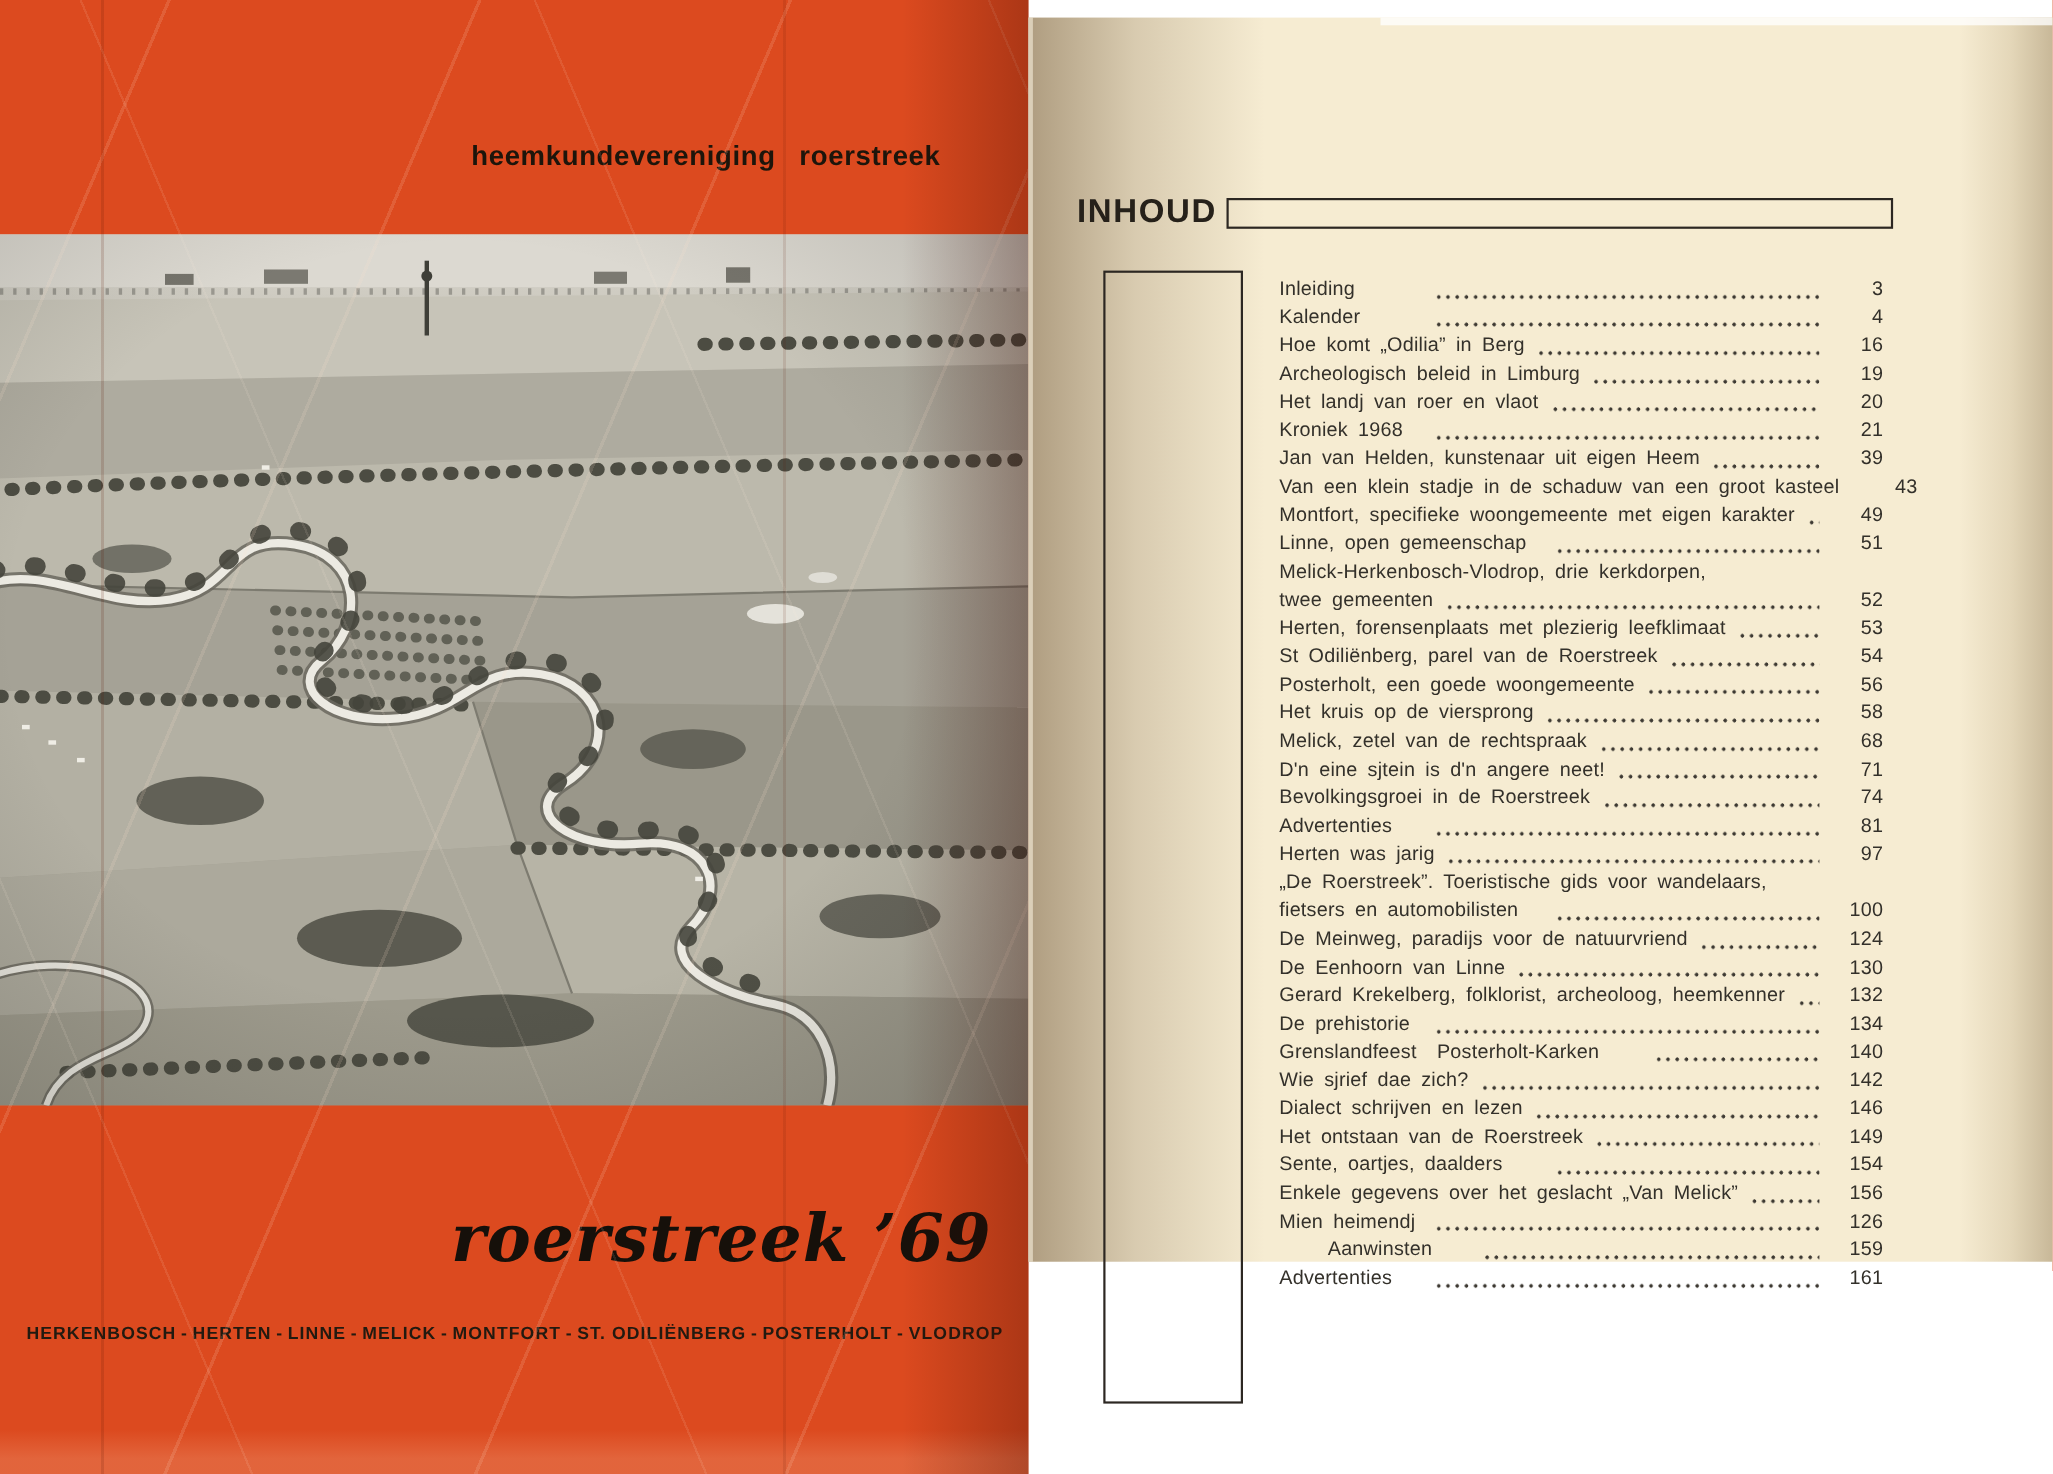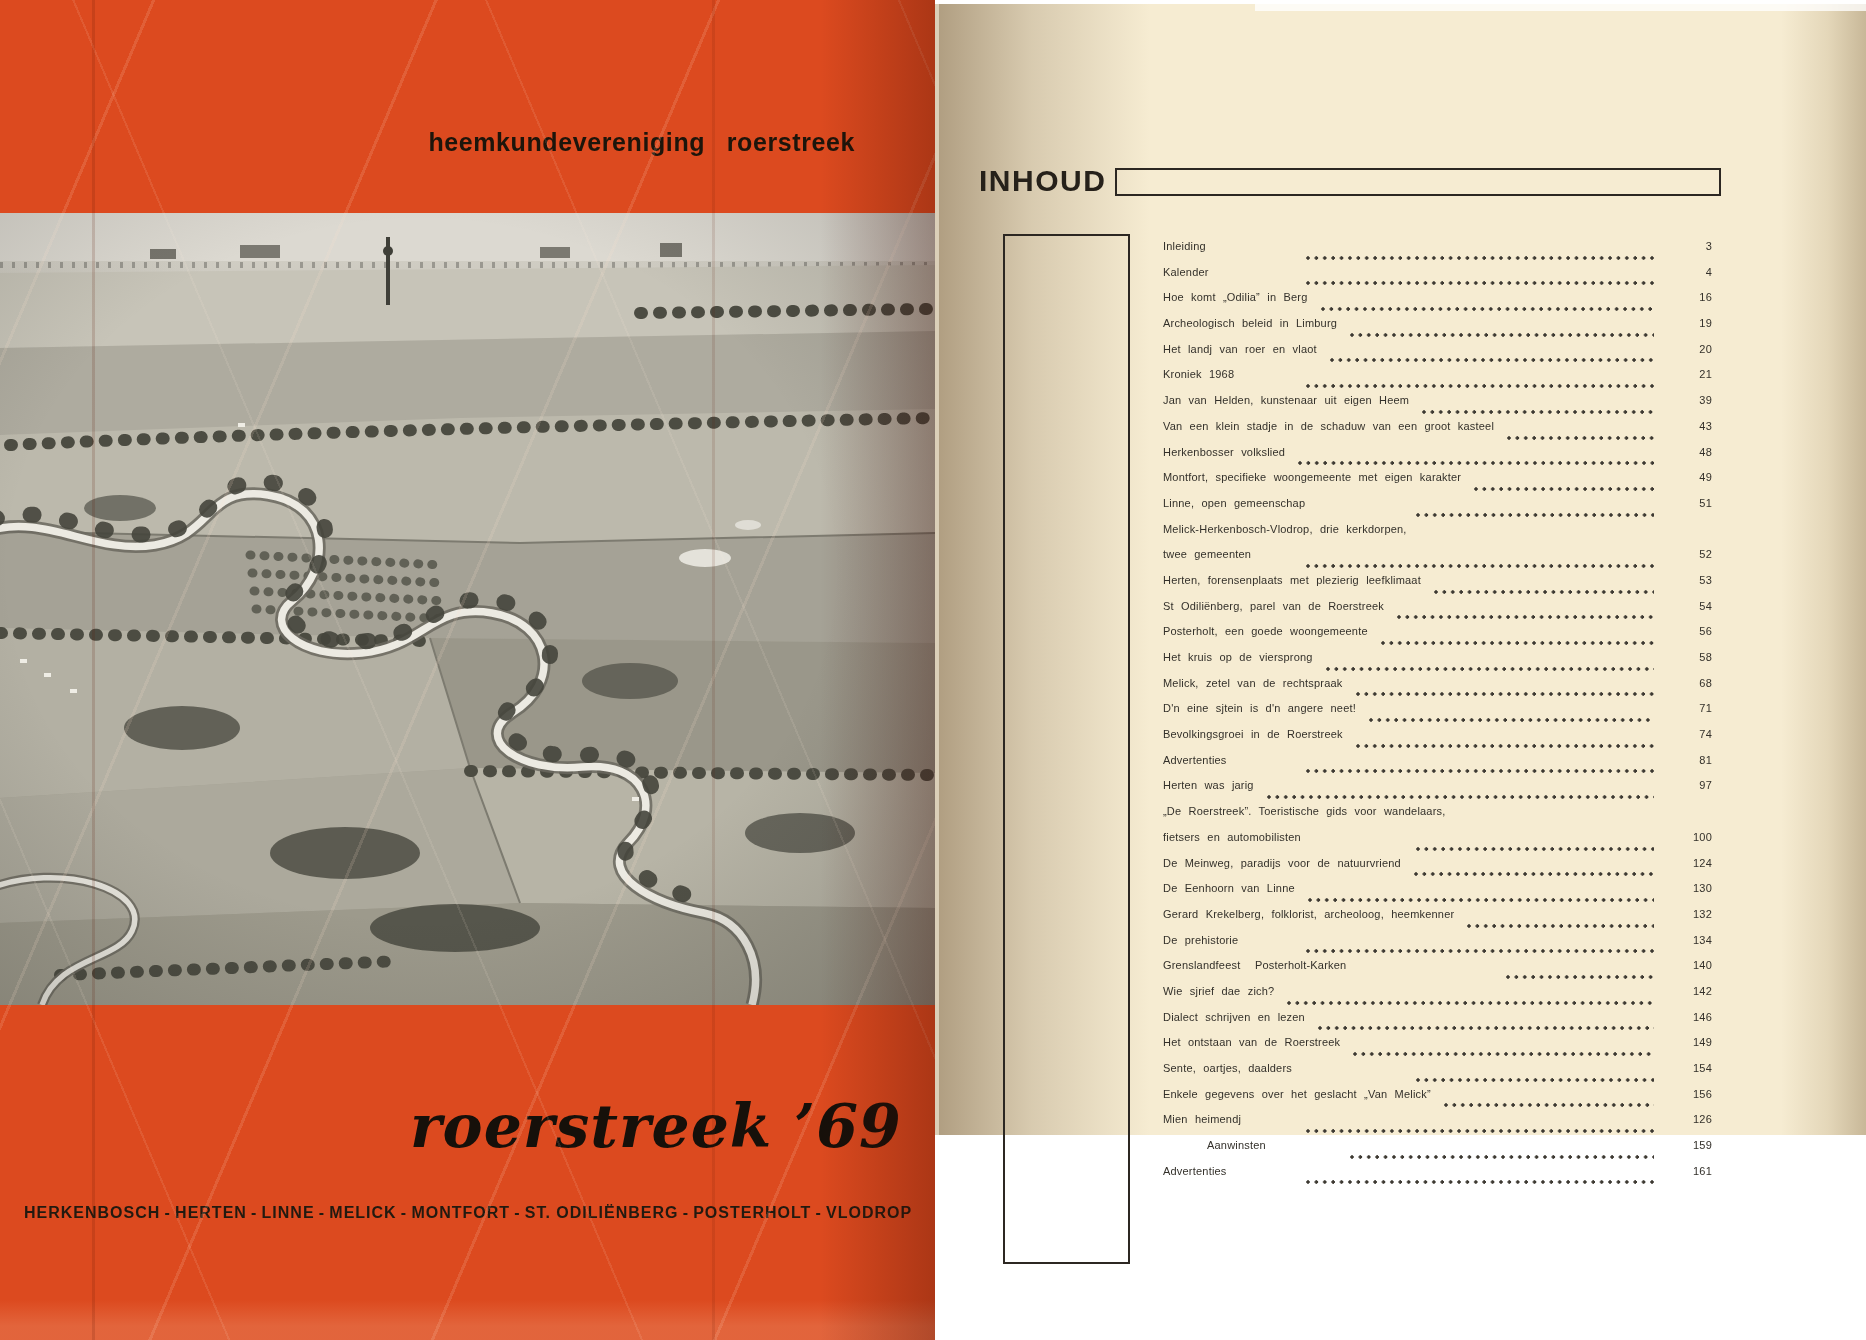--- a/index.html
+++ b/index.html
@@ -42,21 +42,21 @@
     color:#16100a; white-space:nowrap;
   }
   .towns {
     position:absolute; top:1204px; left:24px; width:890px;
     font-size:16px; font-weight:700; letter-spacing:1px;
     color:#221a10; white-space:nowrap;
   }
 
   
   .page {
-    position:absolute; left:935px; top:4px; width:931px; height:1131px;
+    position:absolute; left:935px; top:16px; width:931px; height:1131px;
     background:var(--paper, #f6ecd2);
   }
   .page-gutter-shadow {
     position:absolute; left:0; top:0; width:215px; height:100%; pointer-events:none;
     background:linear-gradient(90deg, rgba(97,70,38,.48), rgba(97,70,38,.20) 45%, rgba(97,70,38,0));
   }
   .page-edge-highlight {
     position:absolute; left:0; top:0; width:4px; height:100%;
     background:rgba(255,248,230,.55); pointer-events:none;
   }
@@ -79,21 +79,21 @@
   }
   .toc-margin-box {
     position:absolute; left:68px; top:230px; width:123px; height:1026px;
     border:2px solid #2c2722;
   }
   .toc-list {
     position:absolute; left:228px; top:236px; width:549px;
   }
   .toc-row {
     display:flex; align-items:baseline; height:25.7px;
-    font-size:11px; color:var(--ink, #33302a);
+    font-size:18px; color:var(--ink, #33302a);
     word-spacing:4px; letter-spacing:.2px;
   }
   .toc-title { white-space:nowrap; }
   .toc-leader {
     flex:1 1 auto; min-width:0; height:4px; align-self:flex-end;
     margin:0 16px 6px 13px;
     background-image:radial-gradient(circle at 2px 2px, #3d3932 1.5px, rgba(0,0,0,0) 1.9px);
     background-size:8.4px 4px; background-repeat:repeat-x; background-position:left bottom;
   }
   .toc-page { min-width:42px; text-align:right; }
@@ -249,25 +249,20 @@
     <span class="toc-title">Jan van Helden, kunstenaar uit eigen Heem</span>
     <span class="toc-leader"></span>
     <span class="toc-page">39</span>
   </div>
       <div class="toc-row">
     <span class="toc-title">Van een klein stadje in de schaduw van een groot kasteel</span>
     <span class="toc-leader"></span>
     <span class="toc-page">43</span>
   </div>
       <div class="toc-row">
-    <span class="toc-title">Herkenbosser volkslied</span>
-    <span class="toc-leader"></span>
-    <span class="toc-page">48</span>
-  </div>
-      <div class="toc-row">
     <span class="toc-title">Montfort, specifieke woongemeente met eigen karakter</span>
     <span class="toc-leader"></span>
     <span class="toc-page">49</span>
   </div>
       <div class="toc-row">
     <span class="toc-title" style="min-width: 240px;">Linne, open gemeenschap</span>
     <span class="toc-leader"></span>
     <span class="toc-page">51</span>
   </div>
       <div class="toc-row cont">

